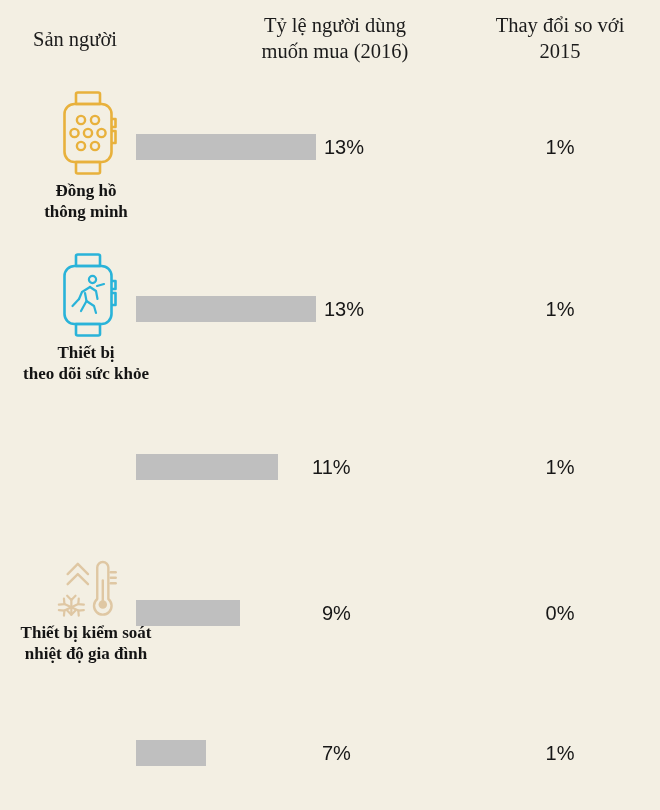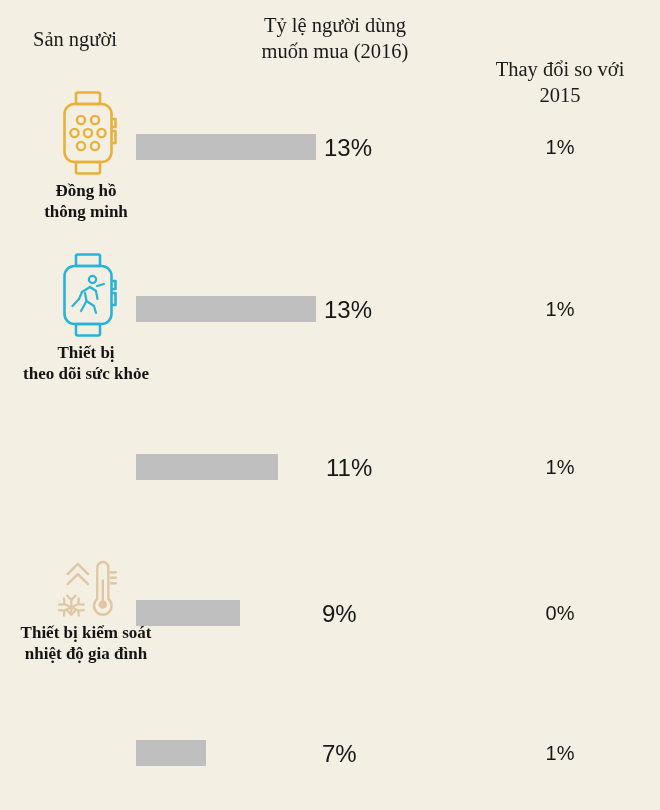--- a/index.html
+++ b/index.html
@@ -113,21 +113,21 @@
     position: absolute;
     left: 0;
     top: 0;
     height: 26px;
     background: #bfbfbf;
   }
   .bar-value {
     position: absolute;
     top: 1px;
     font-family: "Liberation Sans", sans-serif;
-    font-size: 24px;
+    font-size: 20px;
     line-height: 25px;
     color: #171717;
     white-space: nowrap;
   }
   .change-value {
     position: absolute;
     left: 470px;
     top: 45px;
     width: 180px;
     text-align: center;
@@ -139,21 +139,21 @@
 </style>
 </head>
 <body>
 
 <div class="chart">
 
   <div class="header">
     <div class="head-cell head-product">Sản người</div>
     <div class="head-cell head-rate" style="white-space: pre-line;">Tỷ lệ người dùng
 muốn mua (2016)</div>
-    <div class="head-cell head-change" style="white-space: pre-line; margin-top: 44px;">Thay đổi so với
+    <div class="head-cell head-change" style="white-space: pre-line;">Thay đổi so với
 2015</div>
   </div>
 
   <div class="row row-0">
     <div class="product">
       <div class="icon-wrap">
         <svg width="62" height="84" viewBox="0 0 62 84">
           <g fill="none" stroke="#e8b13c" stroke-width="2.6" stroke-linejoin="round">
             <path d="M19 13 L19 3 Q19 1.5 20.8 1.5 L41.2 1.5 Q43 1.5 43 3 L43 13 Z"></path>
             <path d="M19 71 L19 81 Q19 82.5 20.8 82.5 L41.2 82.5 Q43 82.5 43 81 L43 71 Z"></path>
@@ -210,21 +210,21 @@
     <div class="bar-zone">
       <div class="bar" style="width: 180px;"></div>
       <div class="bar-value" style="left: 188px;">13%</div>
     </div>
     <div class="change-value">1%</div>
   </div>
 
   <div class="row row-2">
     <div class="bar-zone">
       <div class="bar" style="width: 142px;"></div>
-      <div class="bar-value" style="left: 190px;">11%</div>
+      <div class="bar-value" style="left: 176px;">11%</div>
     </div>
     <div class="change-value">1%</div>
   </div>
 
   <div class="row row-3">
     <div class="product">
       <div class="icon-wrap short">
         <svg width="80" height="62" viewBox="0 0 80 62">
           <g fill="none" stroke="#dfc7a3" stroke-width="2.6" stroke-linecap="round" stroke-linejoin="round">
             <path d="M18 17 L29 6 L40 17"></path>

